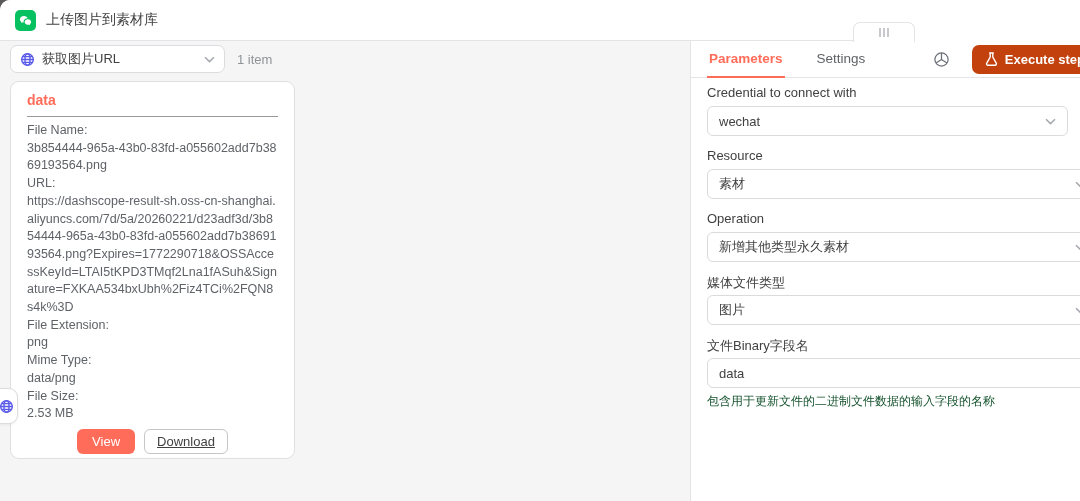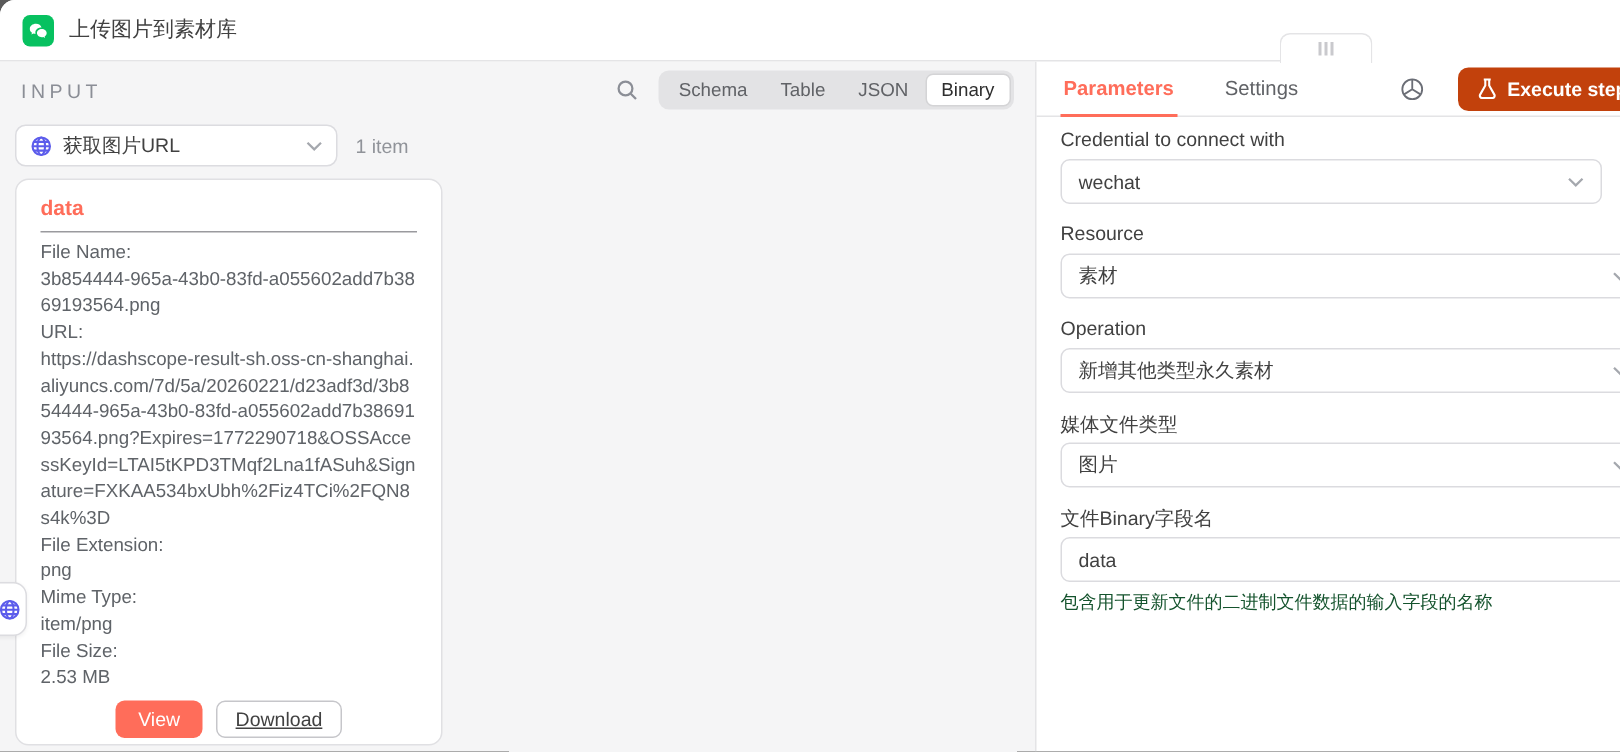--- a/index.html
+++ b/index.html
@@ -112,36 +112,20 @@
   </div>
 
   <div class="tab-handle">
     <i></i>
       <i></i>
       <i></i>
   </div>
 
   <div class="left-panel">
 
-    <div class="input-header">
-      <span class="input-title">INPUT</span>
-      <span class="spacer"></span>
-      <span class="search-btn">
-        <svg width="16" height="16" viewBox="0 0 16 16" fill="none" stroke="#8b8e96" stroke-width="1.5">
-          <circle cx="7" cy="7" r="4.6"></circle>
-            <path d="M10.5 10.5 L14 14"></path>
-        </svg>
-      </span>
-      <div class="seg">
-        <span class="chip">Schema</span>
-        <span class="chip">Table</span>
-        <span class="chip">JSON</span>
-        <span class="chip active">Binary</span>
-      </div>
-    </div>
 
     <div class="run-row">
       <div class="run-select">
         <svg width="15" height="15" viewBox="0 0 16 16" fill="none" stroke="#5c5ceb" stroke-width="1.5">
           <circle cx="8" cy="8" r="6.2"></circle>
           <ellipse cx="8" cy="8" rx="2.7" ry="6.2"></ellipse>
           <path d="M1.8 8h12.4M2.7 4.9h10.6M2.7 11.1h10.6"></path>
         </svg>
         <span class="lbl">获取图片URL</span>
         <svg width="11" height="7" viewBox="0 0 11 7" fill="none" stroke="#a5a8ae" stroke-width="1.5">
@@ -155,21 +139,21 @@
       <div class="card-key">data</div>
       <hr class="card-hr">
       <div class="card-lines">
         <div>File Name:</div>
         <div>3b854444-965a-43b0-83fd-a055602add7b3869193564.png</div>
         <div>URL:</div>
         <div>https://dashscope-result-sh.oss-cn-shanghai.aliyuncs.com/7d/5a/20260221/d23adf3d/3b854444-965a-43b0-83fd-a055602add7b3869193564.png?Expires=1772290718&amp;OSSAccessKeyId=LTAI5tKPD3TMqf2Lna1fASuh&amp;Signature=FXKAA534bxUbh%2Fiz4TCi%2FQN8s4k%3D</div>
         <div>File Extension:</div>
         <div>png</div>
         <div>Mime Type:</div>
-        <div>item/png</div>
+        <div>data/png</div>
         <div>File Size:</div>
         <div>2.53 MB</div>
       </div>
       <div class="card-buttons">
         <button class="btn-view">View</button>
         <button class="btn-download">Download</button>
       </div>
     </div>
 
     <div class="edge-pill">

